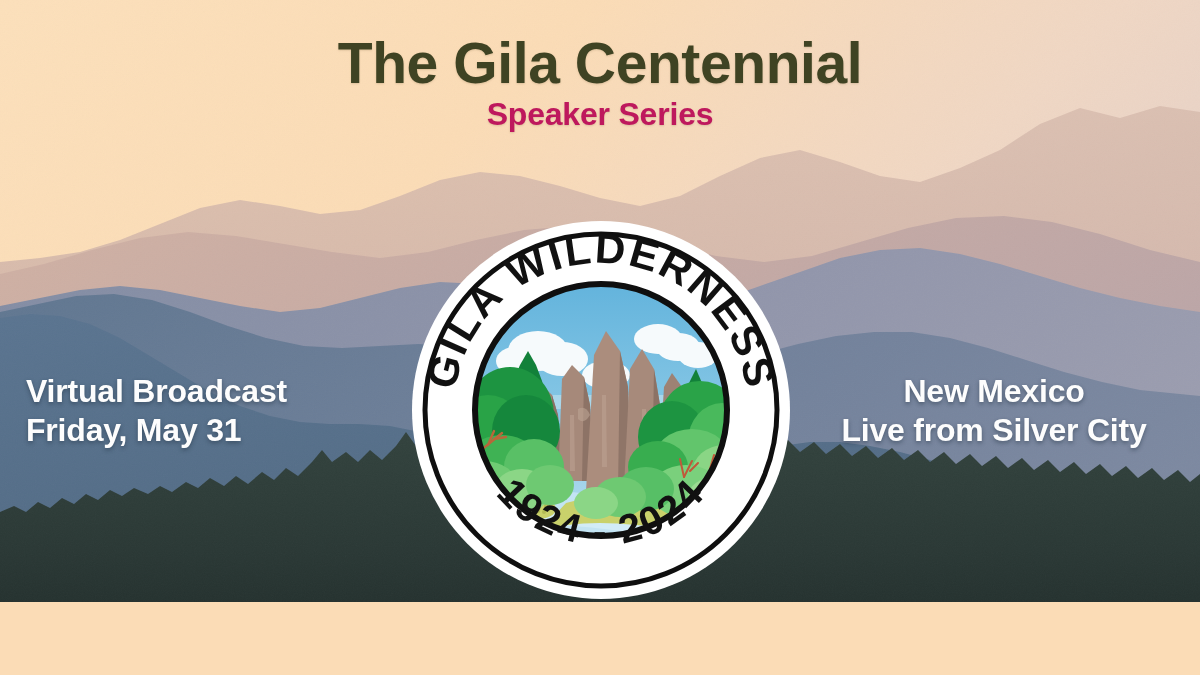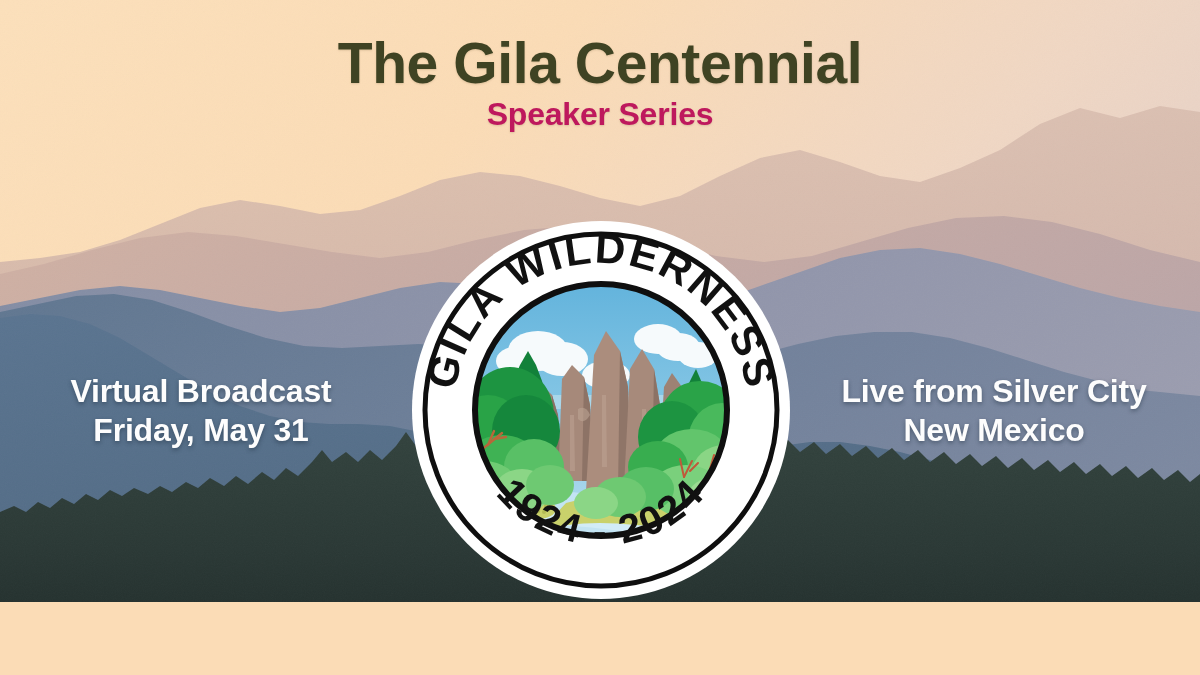--- a/index.html
+++ b/index.html
@@ -50,21 +50,21 @@
   .caption {
     position:absolute;
     z-index:6;
     color:#fdfdfd;
     font-size:32px;
     font-weight:bold;
     line-height:1.22;
     letter-spacing:-0.2px;
     text-shadow:0 2px 4px rgba(25,40,55,.45);
   }
-  .caption-left  { left:26px;  top:372px; width:350px; text-align:center; }
+  .caption-left  { left:26px;  top:372px; width:350px; }
   .caption-right { right:12px; top:372px; width:388px; text-align:center; }
   .caption .line { display:block; }
 
   
   #badge {
     position:absolute;
     left:410px; top:219px;
     width:382px; height:382px;
     z-index:8;
   }
@@ -176,22 +176,22 @@
     <div class="headline-main">The Gila Centennial</div>
     <div class="headline-sub">Speaker Series</div>
   </div>
 
   <div class="caption caption-left">
     <span class="line">Virtual Broadcast</span>
     <span class="line">Friday, May 31</span>
   </div>
 
   <div class="caption caption-right">
+    <span class="line">New Mexico</span>
     <span class="line">Live from Silver City</span>
-    <span class="line">New Mexico</span>
   </div>
 
   <div id="badge">
     <svg viewBox="0 0 382 382">
       <defs>
 
         <path id="arcTop" d="M 44,191 A 147,147 0 0 1 338,191"></path>
         <path id="arcBottom" d="M 56,191 A 135,135 0 0 0 326,191"></path>
 
         <clipPath id="sceneClip">

